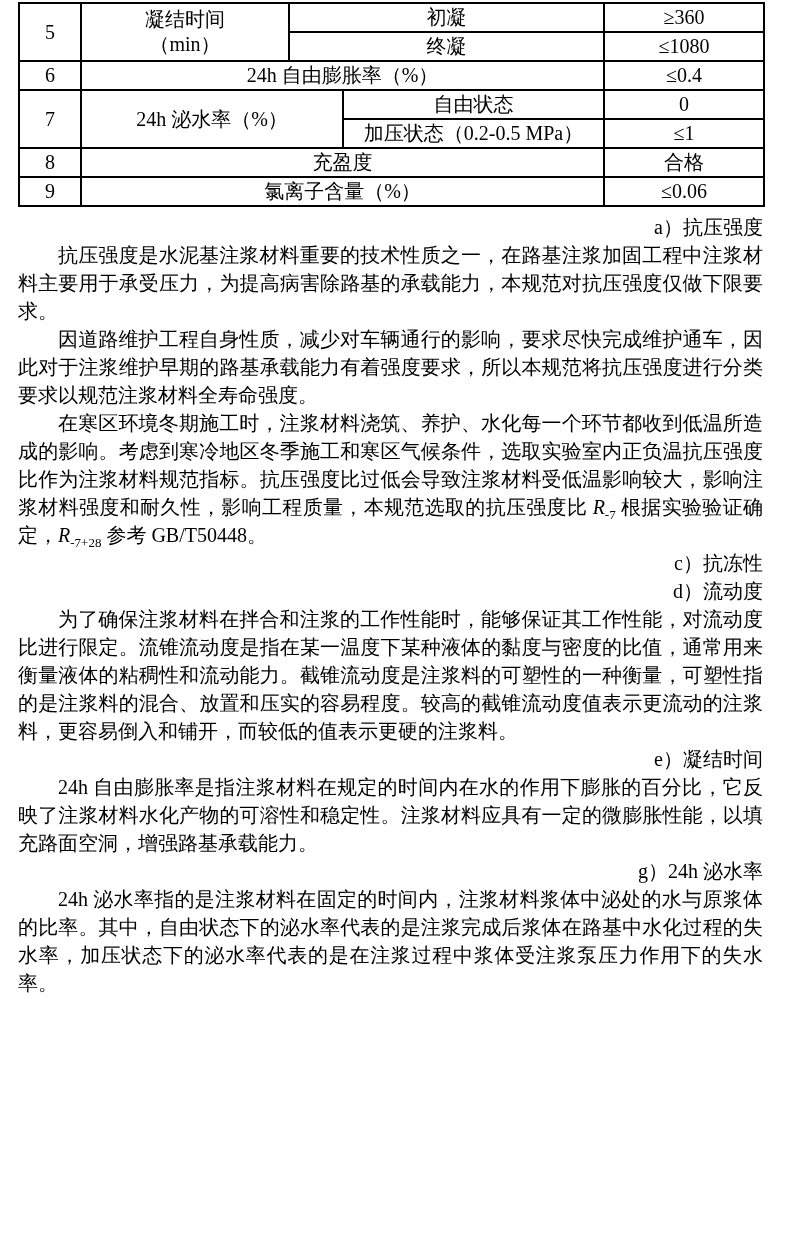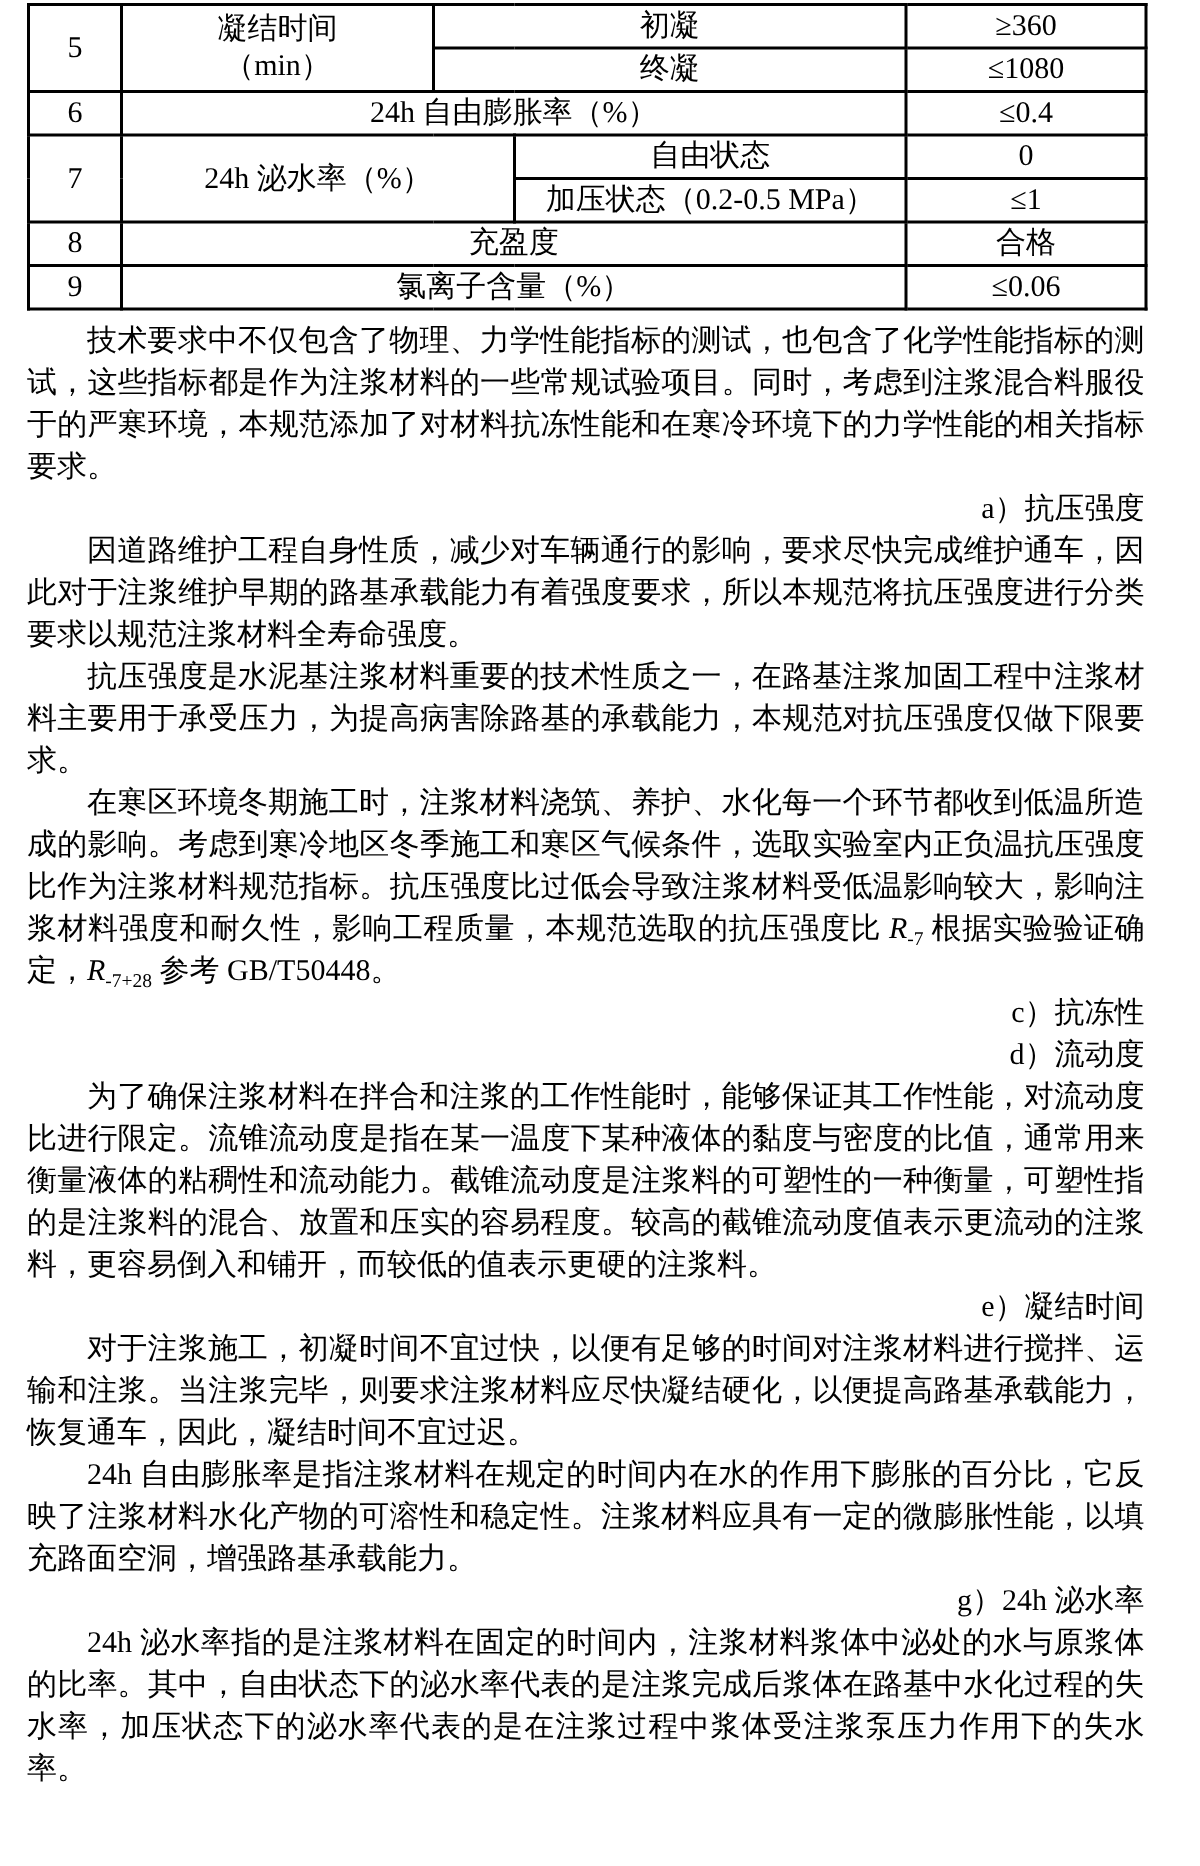--- a/index.html
+++ b/index.html
@@ -110,35 +110,33 @@
       </tr>
       <tr>
         <td>9</td>
         <td colspan="3">氯离子含量（%）</td>
         <td>≤0.06</td>
       </tr>
     </tbody>
   </table>
 
   <div class="content">
-    <p>技术要求中不仅包含了物理、力学性能指标的测试，也包含了化学性能指标的测试，这些指标都是作为注浆材料的一些常规试验项目。同时，考虑到注浆混合料服役于的严寒环境，本规范添加了对材料抗冻性能和在寒冷环境下的力学性能的相关指标要求。</p>
 
     <p class="heading">a）抗压强度</p>
+    <p>抗压强度是水泥基注浆材料重要的技术性质之一，在路基注浆加固工程中注浆材料主要用于承受压力，为提高病害除路基的承载能力，本规范对抗压强度仅做下限要求。</p>
     <p>因道路维护工程自身性质，减少对车辆通行的影响，要求尽快完成维护通车，因此对于注浆维护早期的路基承载能力有着强度要求，所以本规范将抗压强度进行分类要求以规范注浆材料全寿命强度。</p>
-    <p>抗压强度是水泥基注浆材料重要的技术性质之一，在路基注浆加固工程中注浆材料主要用于承受压力，为提高病害除路基的承载能力，本规范对抗压强度仅做下限要求。</p>
 
     <p><span>在寒区环境冬期施工时，注浆材料浇筑、养护、水化每一个环节都收到低温所造成的影响。考虑到寒冷地区冬季施工和寒区气候条件，选取实验室内正负温抗压强度比作为注浆材料规范指标。抗压强度比过低会导致注浆材料受低温影响较大，影响注浆材料强度和耐久性，影响工程质量，本规范选取的抗压强度比 </span><span class="rvar">R</span><sub>-7</sub><span> 根据实验验证确定，</span><span class="rvar">R</span><sub>-7+28</sub><span> 参考 GB/T50448。</span></p>
 
     <p class="heading">c）抗冻性</p>
 
     <p class="heading">d）流动度</p>
     <p>为了确保注浆材料在拌合和注浆的工作性能时，能够保证其工作性能，对流动度比进行限定。流锥流动度是指在某一温度下某种液体的黏度与密度的比值，通常用来衡量液体的粘稠性和流动能力。截锥流动度是注浆料的可塑性的一种衡量，可塑性指的是注浆料的混合、放置和压实的容易程度。较高的截锥流动度值表示更流动的注浆料，更容易倒入和铺开，而较低的值表示更硬的注浆料。</p>
 
     <p class="heading">e）凝结时间</p>
-    <p>对于注浆施工，初凝时间不宜过快，以便有足够的时间对注浆材料进行搅拌、运输和注浆。当注浆完毕，则要求注浆材料应尽快凝结硬化，以便提高路基承载能力，恢复通车，因此，凝结时间不宜过迟。</p>
 
     <p>24h 自由膨胀率是指注浆材料在规定的时间内在水的作用下膨胀的百分比，它反映了注浆材料水化产物的可溶性和稳定性。注浆材料应具有一定的微膨胀性能，以填充路面空洞，增强路基承载能力。</p>
 
     <p class="heading">g）24h 泌水率</p>
     <p>24h 泌水率指的是注浆材料在固定的时间内，注浆材料浆体中泌处的水与原浆体的比率。其中，自由状态下的泌水率代表的是注浆完成后浆体在路基中水化过程的失水率，加压状态下的泌水率代表的是在注浆过程中浆体受注浆泵压力作用下的失水率。</p>
 
   </div>
 
 </div>
 

